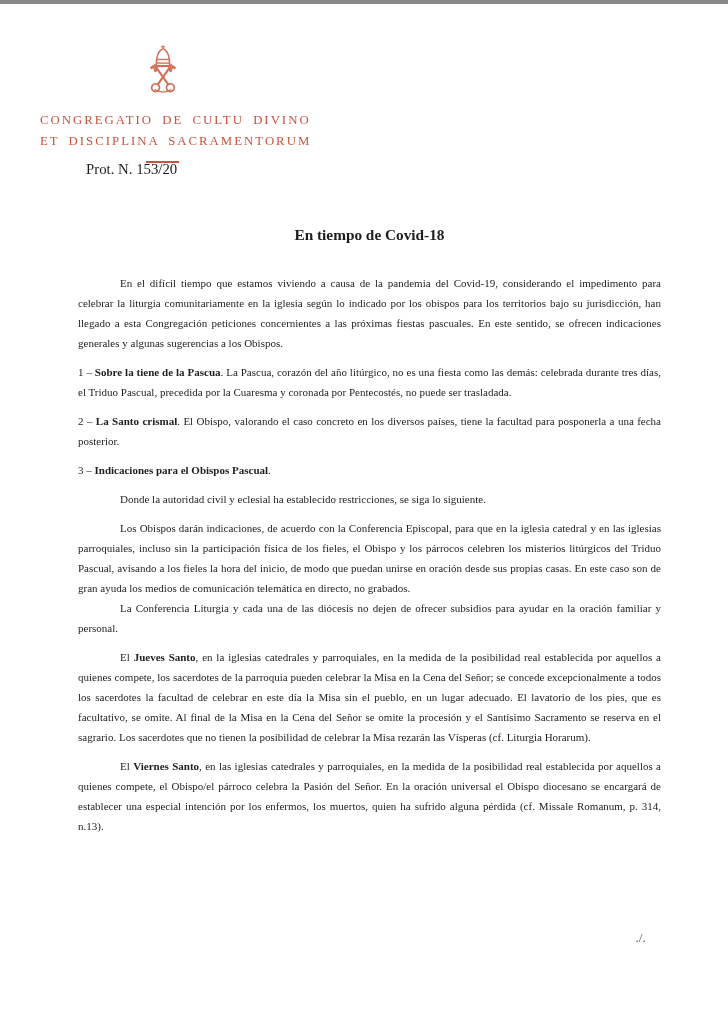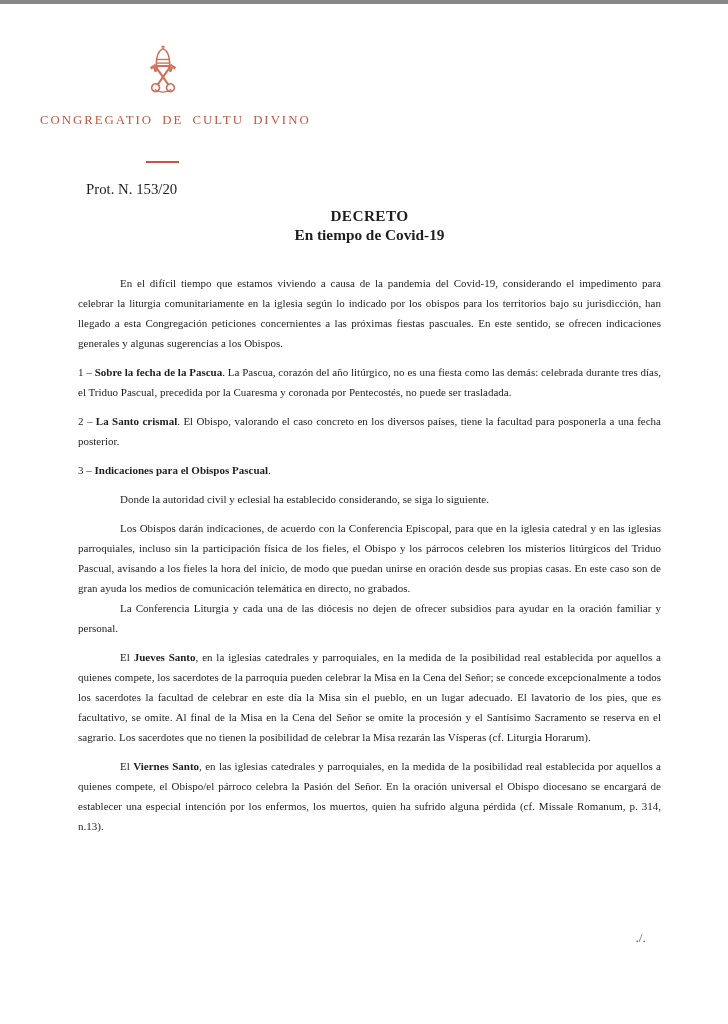--- a/index.html
+++ b/index.html
@@ -37,21 +37,21 @@
   .lh-rule {
     position: absolute;
     top: 157px;
     left: 146px;
     width: 33px;
     height: 2px;
     background: var(--accent, #c65540);
   }
   .prot {
     position: absolute;
-    top: 177px;
+    top: 157px;
     left: 86px;
     font-size: 14.8px;
   }
   .doc-title {
     position: absolute;
     top: 203px;
     left: 78px;
     width: 583px;
     text-align: center;
     font-weight: bold;
@@ -119,33 +119,33 @@
         <line x1="-14" y1="17" x2="14" y2="17" stroke="currentColor" stroke-width="3.4"></line>
         <line x1="0" y1="-17" x2="0" y2="-23" stroke="currentColor" stroke-width="2.4"></line>
         <line x1="-3.5" y1="-20.5" x2="3.5" y2="-20.5" stroke="currentColor" stroke-width="2.4"></line>
         <path d="M-11 19 l-4 9" stroke="currentColor" stroke-width="4" fill="none"></path>
         <path d="M11 19 l4 9" stroke="currentColor" stroke-width="4" fill="none"></path>
       </g>
     </svg>
   </div>
 
   <div class="letterhead-line lh1">CONGREGATIO DE CULTU DIVINO</div>
+  <div class="letterhead-line lh2">ET DISCIPLINA SACRAMENTORUM</div>
   <div class="lh-rule"></div>
 
   <div class="prot">Prot. N. 153/20</div>
 
-  <div class="doc-title">DECRETO</div>
-  <div class="doc-subtitle">En tiempo de Covid-19</div>
+  <div class="doc-subtitle">En tiempo de Covid-18</div>
 
   <main class="doc-body">
       <p class="par indent"><span>En el difícil tiempo que estamos viviendo a causa de la pandemia del Covid-19, considerando el impedimento para celebrar la liturgia comunitariamente en la iglesia según lo indicado por los obispos para los territorios bajo su jurisdicción, han llegado a esta Congregación peticiones concernientes a las próximas fiestas pascuales. En este sentido, se ofrecen indicaciones generales y algunas sugerencias a los Obispos.</span></p>
-      <p class="par"><span>1 – </span><span class="b">Sobre la fecha de la Pascua</span><span>. La Pascua, corazón del año litúrgico, no es una fiesta como las demás: celebrada durante tres días, el Triduo Pascual, precedida por la Cuaresma y coronada por Pentecostés, no puede ser trasladada.</span></p>
+      <p class="par"><span>1 – </span><span class="b">Sobre la tiene de la Pascua</span><span>. La Pascua, corazón del año litúrgico, no es una fiesta como las demás: celebrada durante tres días, el Triduo Pascual, precedida por la Cuaresma y coronada por Pentecostés, no puede ser trasladada.</span></p>
       <p class="par"><span>2 – </span><span class="b">La Santo crismal</span><span>. El Obispo, valorando el caso concreto en los diversos países, tiene la facultad para posponerla a una fecha posterior.</span></p>
       <p class="par"><span>3 – </span><span class="b">Indicaciones para el Obispos Pascual</span><span>.</span></p>
-      <p class="par indent"><span>Donde la autoridad civil y eclesial ha establecido considerando, se siga lo siguiente.</span></p>
+      <p class="par indent"><span>Donde la autoridad civil y eclesial ha establecido restricciones, se siga lo siguiente.</span></p>
       <p class="par indent tight"><span>Los Obispos darán indicaciones, de acuerdo con la Conferencia Episcopal, para que en la iglesia catedral y en las iglesias parroquiales, incluso sin la participación física de los fieles, el Obispo y los párrocos celebren los misterios litúrgicos del Triduo Pascual, avisando a los fieles la hora del inicio, de modo que puedan unirse en oración desde sus propias casas. En este caso son de gran ayuda los medios de comunicación telemática en directo, no grabados.</span></p>
       <p class="par indent"><span>La Conferencia Liturgia y cada una de las diócesis no dejen de ofrecer subsidios para ayudar en la oración familiar y personal.</span></p>
       <p class="par indent"><span>El </span><span class="b">Jueves Santo</span><span>, en la iglesias catedrales y parroquiales, en la medida de la posibilidad real establecida por aquellos a quienes compete, los sacerdotes de la parroquia pueden celebrar la Misa en la Cena del Señor; se concede excepcionalmente a todos los sacerdotes la facultad de celebrar en este día la Misa sin el pueblo, en un lugar adecuado. El lavatorio de los pies, que es facultativo, se omite. Al final de la Misa en la Cena del Señor se omite la procesión y el Santísimo Sacramento se reserva en el sagrario. Los sacerdotes que no tienen la posibilidad de celebrar la Misa rezarán las Vísperas (cf. </span><span class="i">Liturgia Horarum</span><span>).</span></p>
       <p class="par indent"><span>El </span><span class="b">Viernes Santo</span><span>, en las iglesias catedrales y parroquiales, en la medida de la posibilidad real establecida por aquellos a quienes compete, el Obispo/el párroco celebra la Pasión del Señor. En la oración universal el Obispo diocesano se encargará de establecer una especial intención por los enfermos, los muertos, quien ha sufrido alguna pérdida (cf. </span><span class="i">Missale Romanum</span><span>, p. 314, n.13).</span></p>
     </main>
 
   <div class="cont-mark">./.</div>
 
 </div>
 

